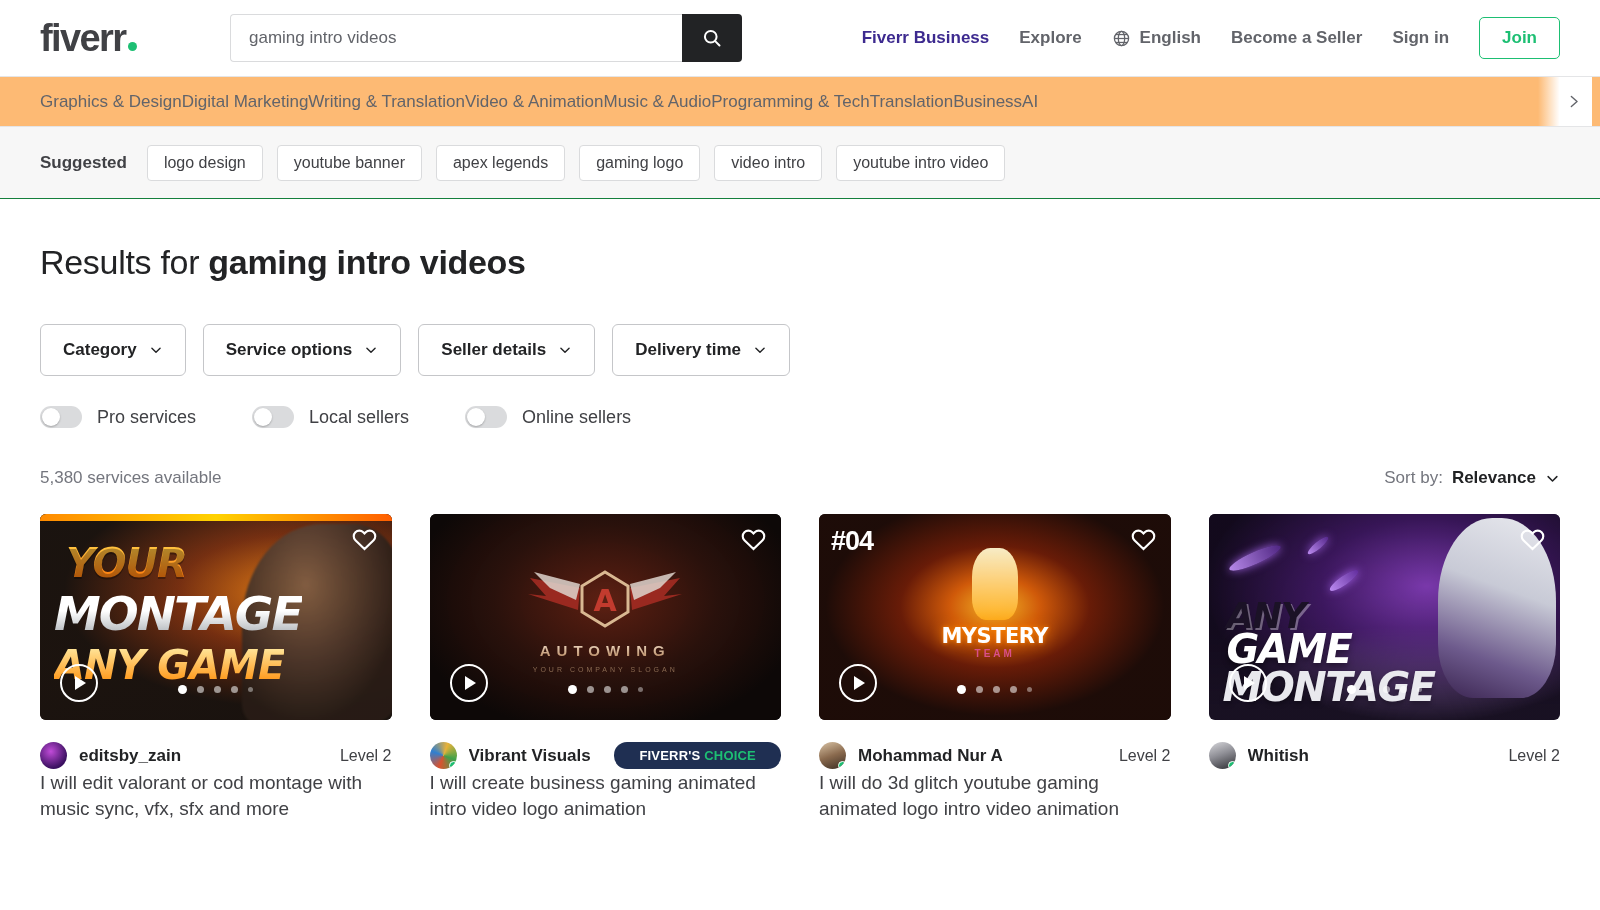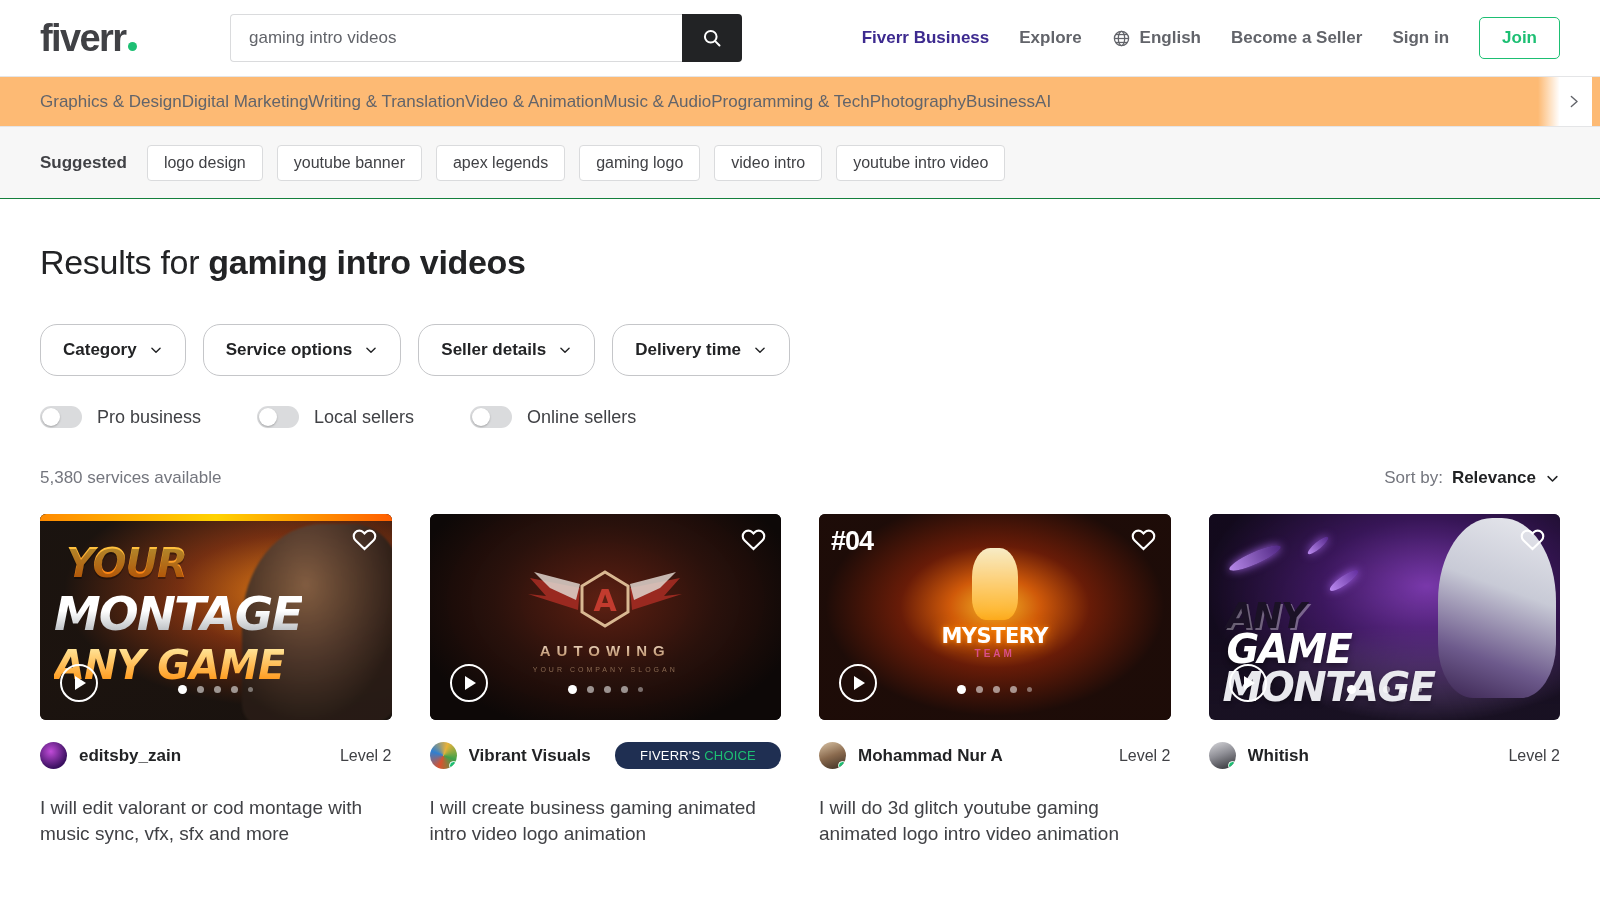--- a/index.html
+++ b/index.html
@@ -154,21 +154,21 @@
   .results-title b { font-weight: 700; }
 
   .filters {
     display: flex;
     gap: 17px;
     margin-top: 42px;
   }
   .fbtn {
     border: 1px solid #c5c6c9;
     background: #fff;
-    border-radius: 17px;
+    border-radius: 6px;
     height: 52px;
     padding: 0 22px;
     display: flex; align-items: center; gap: 12px;
     font-size: 17px;
     font-weight: 700;
     color: #222325;
     cursor: pointer;
     font-family: "Liberation Sans", sans-serif;
   }
 
@@ -298,28 +298,28 @@
     font-size: 16px;
     color: #404145;
     white-space: nowrap;
   }
   .choice-badge {
     margin-left: auto;
     background: #1f2f52;
     border-radius: 13px;
     padding: 6px 25px;
     font-size: 13px;
-    font-weight: 400;
+    font-weight: 700;
     letter-spacing: .2px;
     white-space: nowrap;
   }
   .choice-badge .w { color: #fff; }
   .choice-badge .g { color: #1dbf73; }
   .gig-desc {
-    margin-top: 26px;
+    margin-top: 1px;
     font-size: 19px;
     line-height: 1.38;
     color: #404145;
     cursor: pointer;
   }
 
   
   .art1 { background:
       radial-gradient(ellipse at 72% 38%, rgba(255,140,20,.85) 0%, rgba(180,60,10,.5) 32%, rgba(25,18,14,.92) 64%),
       linear-gradient(160deg, #2a211c 0%, #3b2318 45%, #1a1412 100%); }
@@ -431,21 +431,21 @@
   </div>
 </div>
 
 <div class="catnav">
   <span class="cat">Graphics &amp; Design</span>
   <span class="cat">Digital Marketing</span>
   <span class="cat">Writing &amp; Translation</span>
   <span class="cat">Video &amp; Animation</span>
   <span class="cat">Music &amp; Audio</span>
   <span class="cat">Programming &amp; Tech</span>
-  <span class="cat">Photography</span>
+  <span class="cat">Translation</span>
   <span class="cat">Business</span>
   <span class="cat">AI</span>
   <span class="cat-scroll">
     <svg width="17" height="17" viewBox="0 0 24 24" fill="none" stroke="#62646a" stroke-width="2">
       <polyline points="9,5 17,12 9,19" stroke-linecap="round" stroke-linejoin="round"></polyline>
     </svg>
   </span>
 </div>
 
 <div class="suggested">
@@ -487,21 +487,21 @@
       <span>Delivery time</span>
       <svg width="14" height="14" viewBox="0 0 24 24" fill="none" stroke="#222325" stroke-width="2.4">
           <polyline points="5,9 12,16 19,9" stroke-linecap="round" stroke-linejoin="round"></polyline>
         </svg>
     </div>
   </div>
 
   <div class="toggles">
     <div class="toggle">
       <span class="switch"></span>
-      <span class="toggle-label">Pro business</span>
+      <span class="toggle-label">Pro services</span>
     </div>
     <div class="toggle">
       <span class="switch"></span>
       <span class="toggle-label">Local sellers</span>
     </div>
     <div class="toggle">
       <span class="switch"></span>
       <span class="toggle-label">Online sellers</span>
     </div>
   </div>

